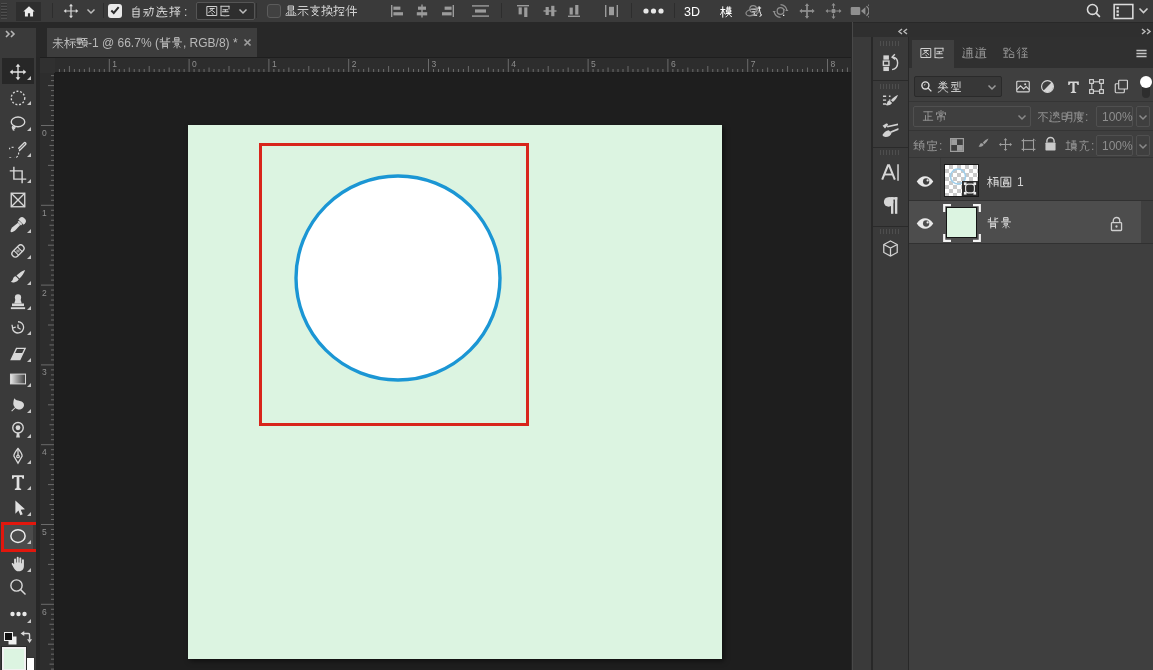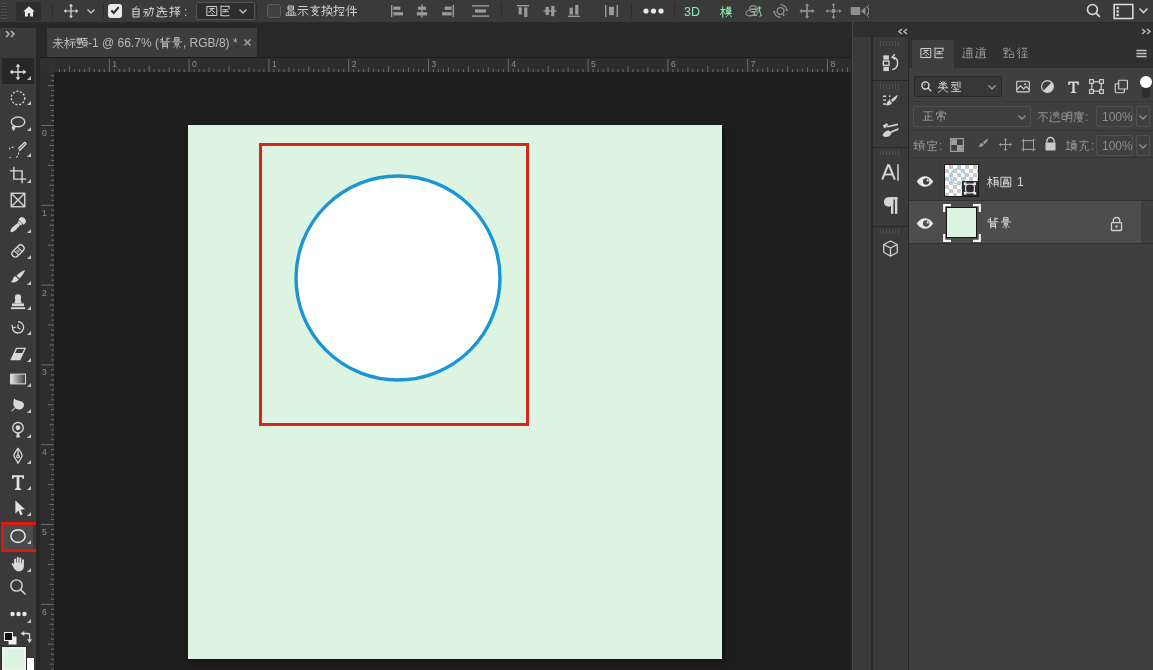--- a/index.html
+++ b/index.html
@@ -249,21 +249,21 @@
       <rect x="5" y="2.8" width="5" height="8.4"></rect>
     </svg>
   <div class="sep" style="left:631px;"></div>
   <svg class="abs" style="left:643px;top:8px" width="21" height="6" viewBox="0 0 21 6" fill="#e8e8e8">
       <circle cx="3" cy="3" r="2.6"></circle>
       <circle cx="10.5" cy="3" r="2.6"></circle>
       <circle cx="18" cy="3" r="2.6"></circle>
     </svg>
   <div class="sep" style="left:674px;"></div>
 
-  <div class="abs txt dim cnrow" style="left:684px;top:4.5px;gap:18px;color:#86efac">
+  <div class="abs txt dim cnrow" style="left:684px;top:4.5px;gap:18px;color:#ffffff">
       <span style="margin-right:2px;font-size:12.5px">3D</span>
       <svg class="cn" width="12" height="12" viewBox="0 0 24 24" fill="none" stroke="currentColor" stroke-width="2" stroke-linecap="round" stroke-linejoin="round">
         <use href="#g-mo"></use>
       </svg>
       <svg class="cn" width="12" height="12" viewBox="0 0 24 24" fill="none" stroke="currentColor" stroke-width="2" stroke-linecap="round" stroke-linejoin="round">
         <use href="#g-shi5"></use>
       </svg>
       <span style="margin-left:2px">:</span>
     </div>
   <svg class="abs" style="left:744px;top:3px" width="17" height="16" viewBox="0 0 24 24" stroke="#8f8f8f" stroke-width="1.8" fill="none">

